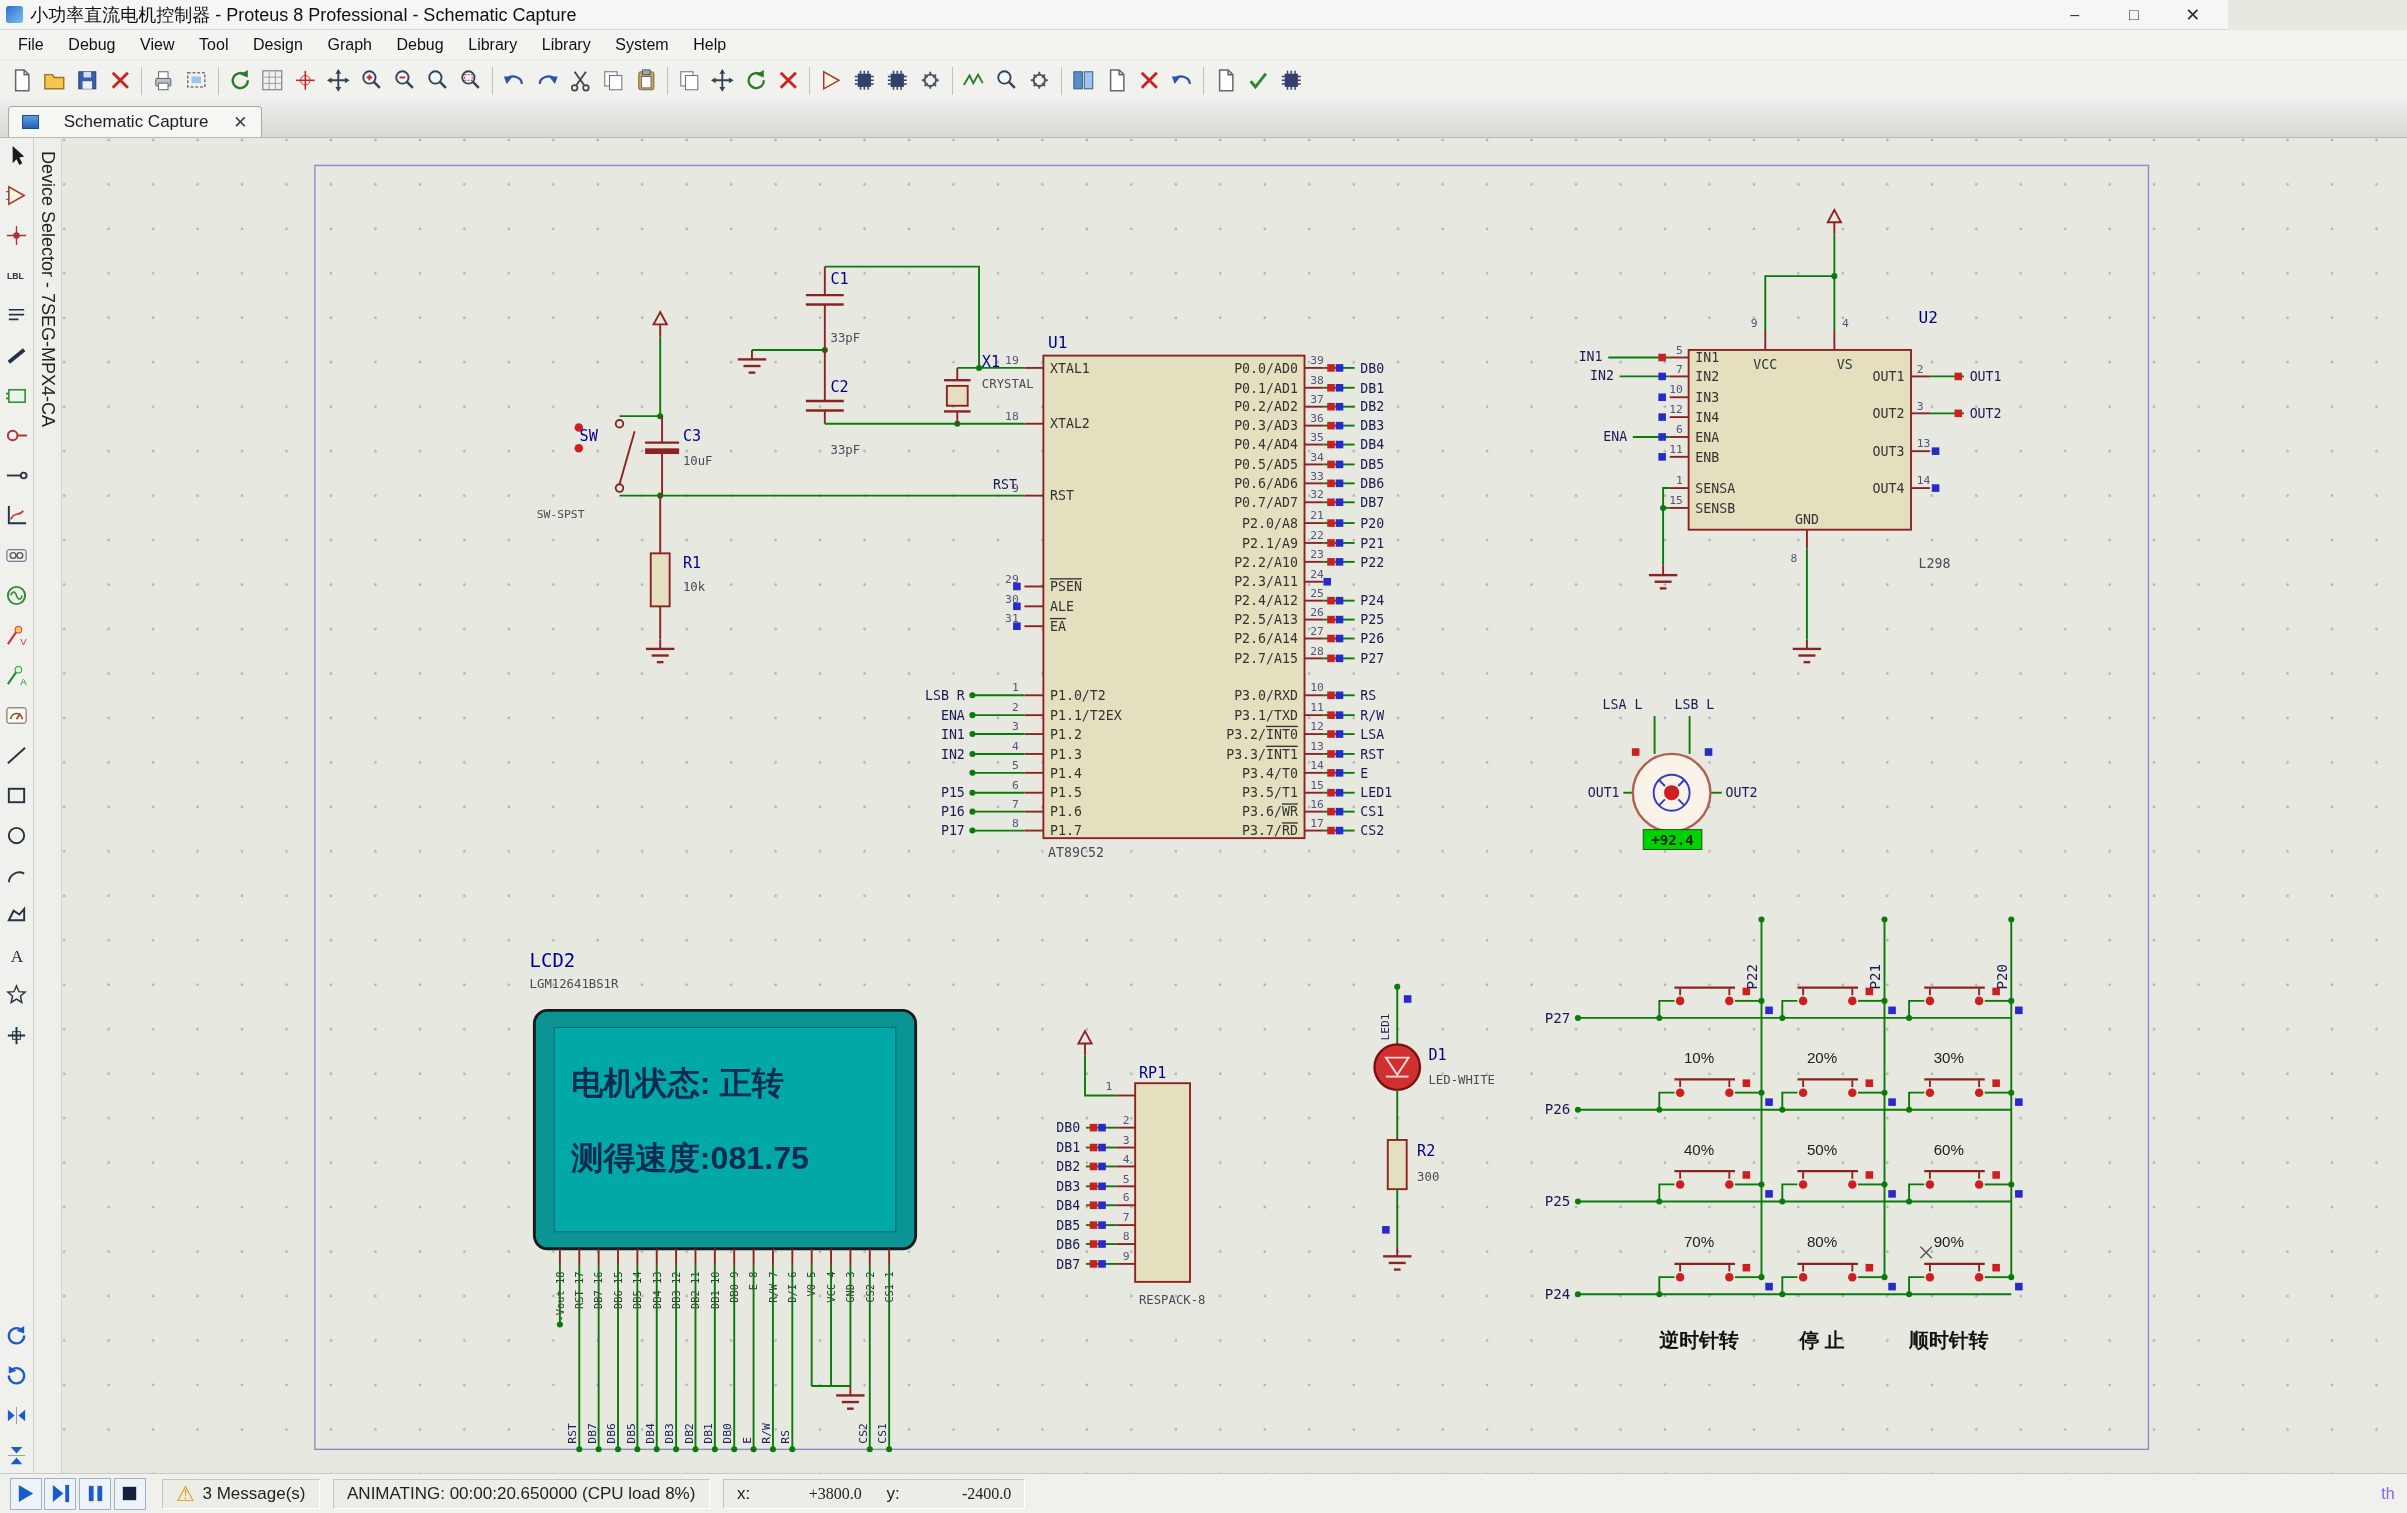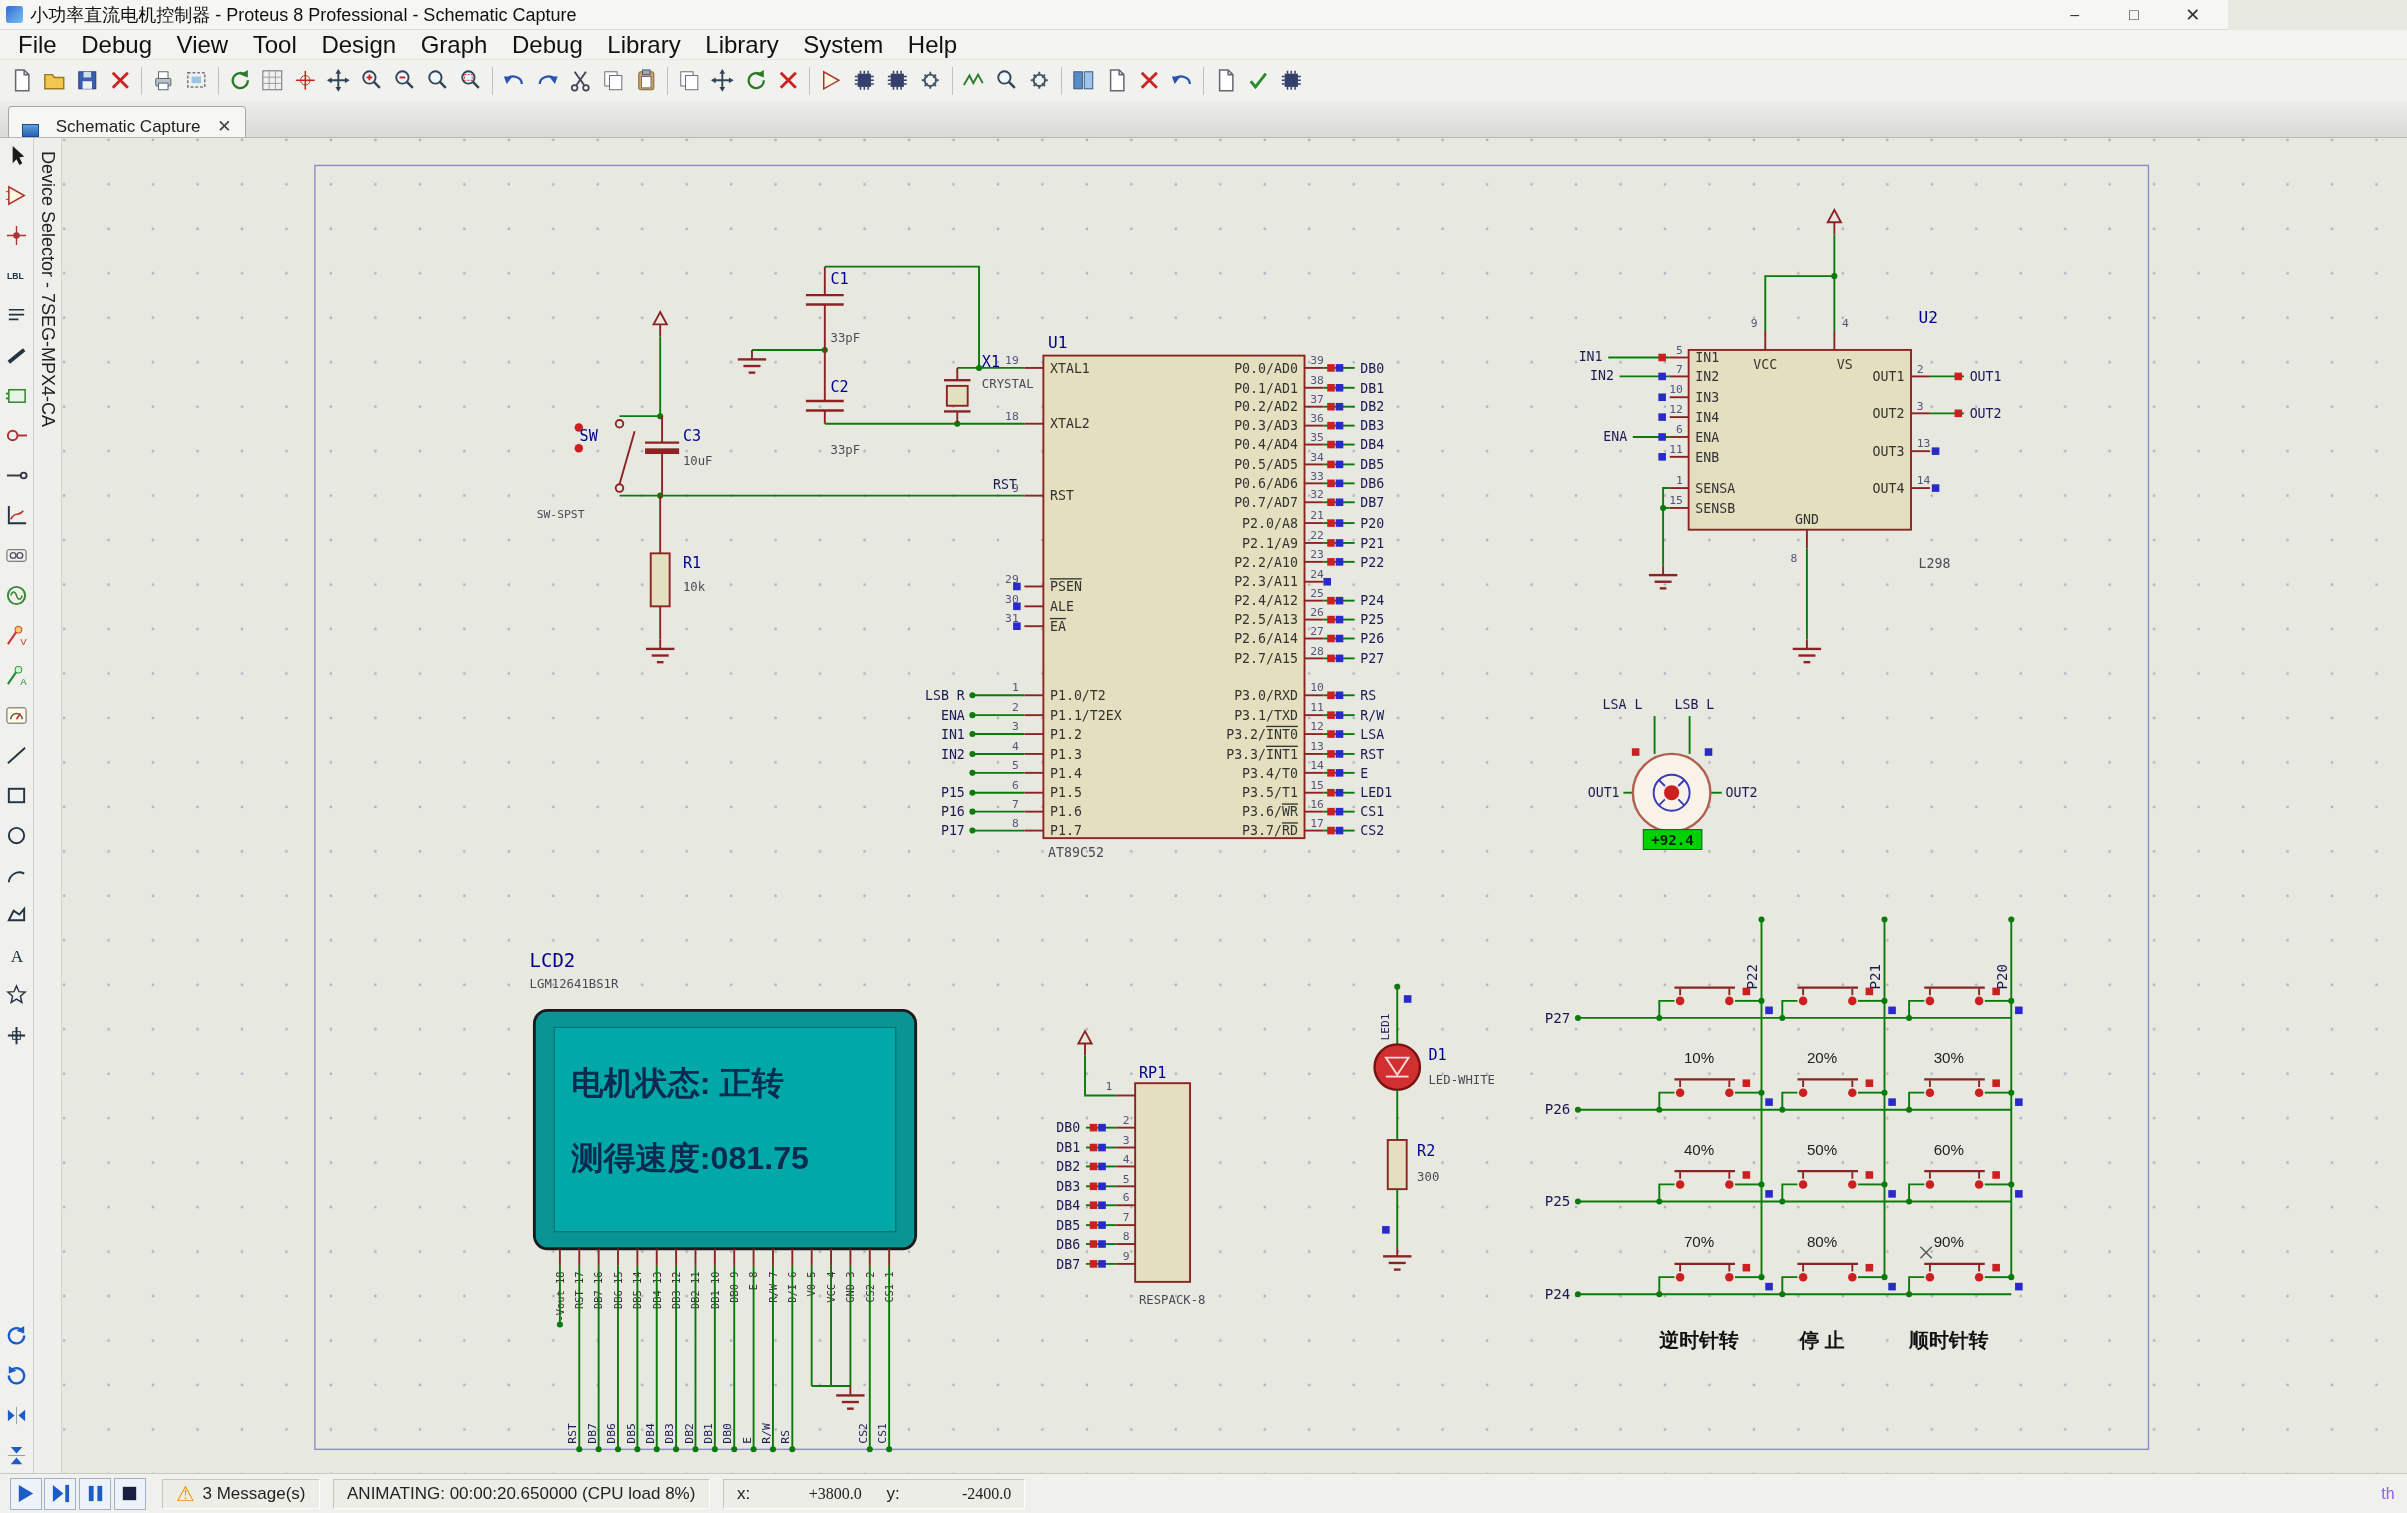--- a/index.html
+++ b/index.html
@@ -4,27 +4,27 @@
 <style>
   *{margin:0;padding:0;box-sizing:border-box}
   html,body{width:2408px;height:1513px;overflow:hidden;font-family:"Liberation Sans",sans-serif;background:#e7e8e0}
   #app{position:relative;width:2408px;height:1513px}
   
   #titlebar{position:absolute;left:0;top:0;width:2228px;height:30px;background:#f6f6f4;border-bottom:0.9px solid #d8d8d4;display:flex;align-items:center;padding:0 5.7px;font-size:18px;color:#111}
   #app-icon{width:17px;height:17px;border-radius:2.8px;background:linear-gradient(135deg,#2d6fd0,#79c1f0);margin-right:7.6px;flex:0 0 auto}
   #win-controls{margin-left:auto;display:flex}
   .winbtn{width:59px;height:29px;display:flex;align-items:center;justify-content:center;font-size:16px;color:#333}
   .winbtn:last-child{font-size:18px}
-  #menubar{position:absolute;left:0;top:30px;width:2408px;height:29px;background:#f3f3f0;display:flex;align-items:center;padding-left:5.7px;font-size:24px;color:#111}
+  #menubar{position:absolute;left:0;top:30px;width:2408px;height:29px;background:#f3f3f0;display:flex;align-items:center;padding-left:5.7px;font-size:16px;color:#111}
   .menu-item{padding:2.8px 12.3px;border-radius:1.9px}
   #toolbar{position:absolute;left:0;top:60px;width:2408px;height:42px;background:#f1f1ee;border-bottom:0.9px solid #c9c9c4;display:flex;align-items:center;padding-left:4.7px}
   .tbtn{width:33px;height:33px;display:flex;align-items:center;justify-content:center;border:0.9px solid transparent;border-radius:1.9px}
   .tsep{width:0.9px;height:28px;background:#c2c2bd;margin:0 4.7px;flex:0 0 auto}
   #tabbar{position:absolute;left:0;top:101px;width:2408px;height:37px;background:linear-gradient(#ededeb,#d9d9d5);border-bottom:0.9px solid #b9b9b4;display:flex;align-items:flex-end;padding-left:7.6px}
-  .tab{height:31px;background:#f6f6f3;border:0.9px solid #a9a9a4;border-bottom:none;border-radius:3.8px 3.8px 0 0;display:flex;align-items:flex-end;gap:17px;padding:0 13.2px;font-size:17px;color:#222}
+  .tab{height:31px;background:#f6f6f3;border:0.9px solid #a9a9a4;border-bottom:none;border-radius:3.8px 3.8px 0 0;display:flex;align-items:center;gap:25px;padding:0 13.2px;font-size:17px;color:#222}
   .tab .tab-icon{width:17px;height:13.2px;background:linear-gradient(#5aa0e0,#2a62b0);border:0.9px solid #1a4a90}
   .tab .close{color:#444;font-size:17px}
   
   #lefttools{position:absolute;left:0;top:138px;width:34px;height:1335px;background:#f0f0ec;border-right:0.9px solid #cfcfc9;display:flex;flex-direction:column;align-items:center;padding:3.8px 0;gap:12px}
   .ltbtn{width:28px;height:28px;display:flex;align-items:center;justify-content:center;border:0.9px solid transparent;border-radius:1.9px;flex:0 0 auto}
   .lt-spacer{margin-top:auto}
   #selector-strip{position:absolute;left:34px;top:138px;width:28px;height:1335px;background:#eeeeea;border-right:0.9px solid #d4d4ce;padding-top:13.2px;display:flex;justify-content:center}
   #selector-label{writing-mode:vertical-rl;font-size:18px;color:#222;white-space:nowrap}
   
   #schem{position:absolute;left:62px;top:138px}

